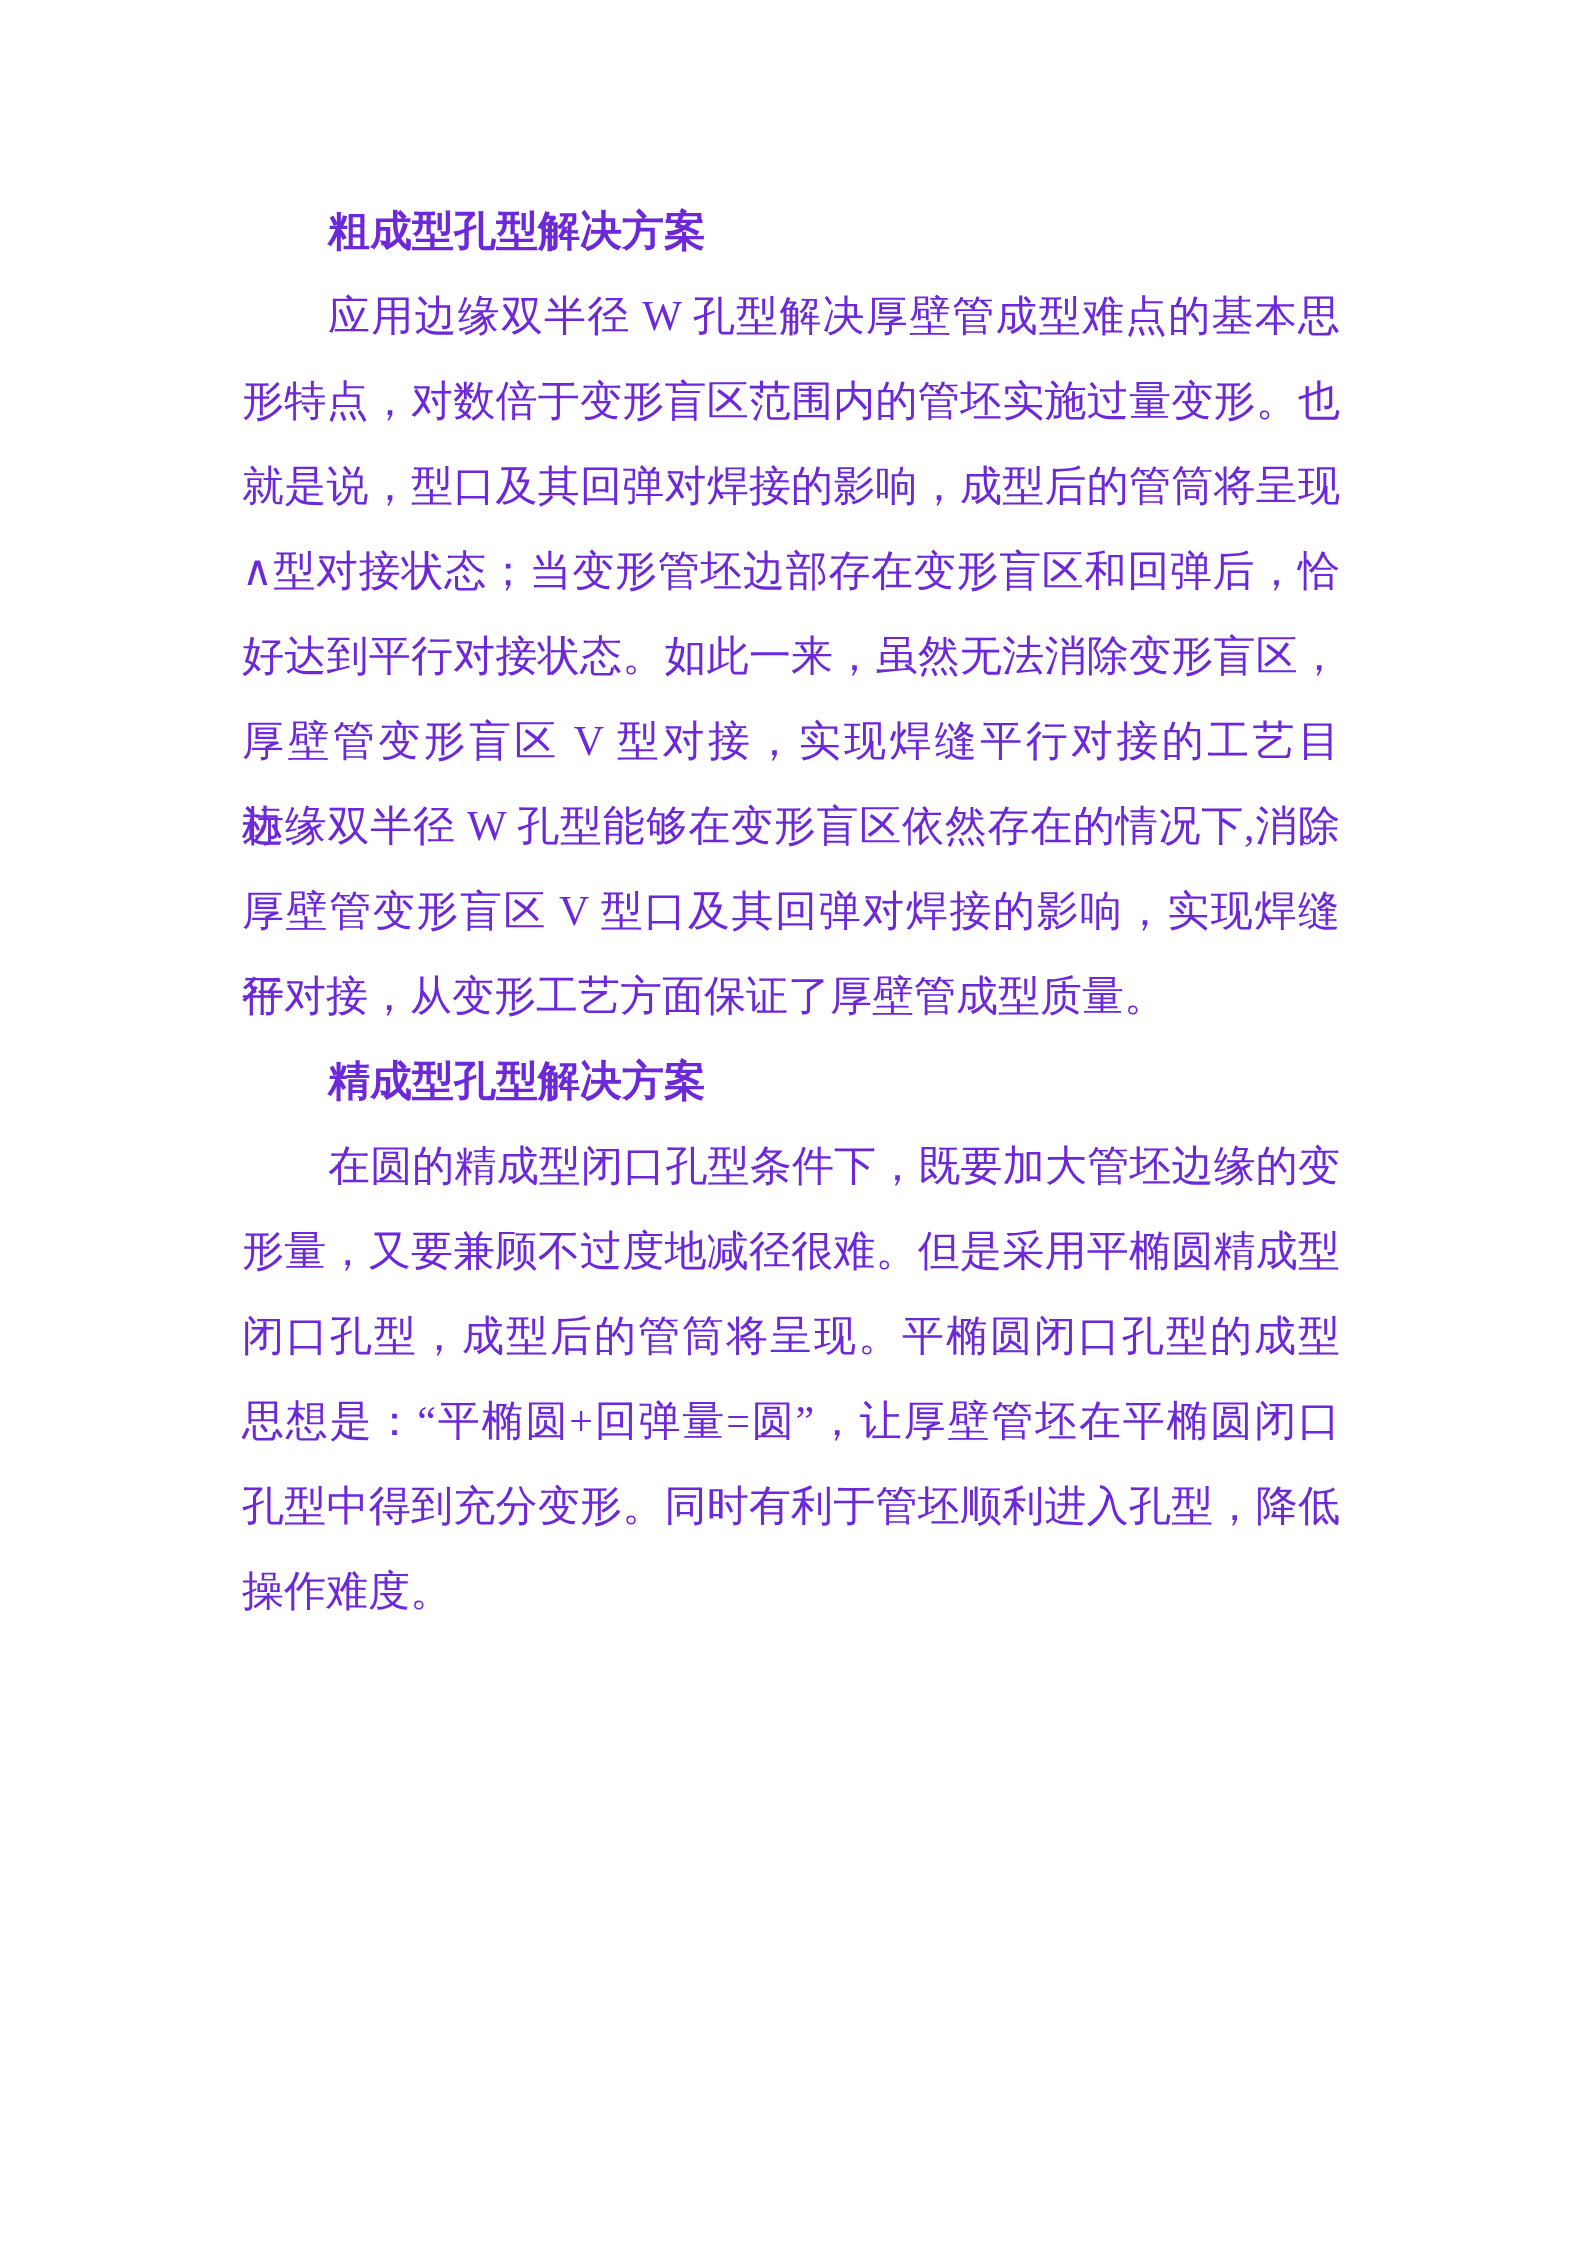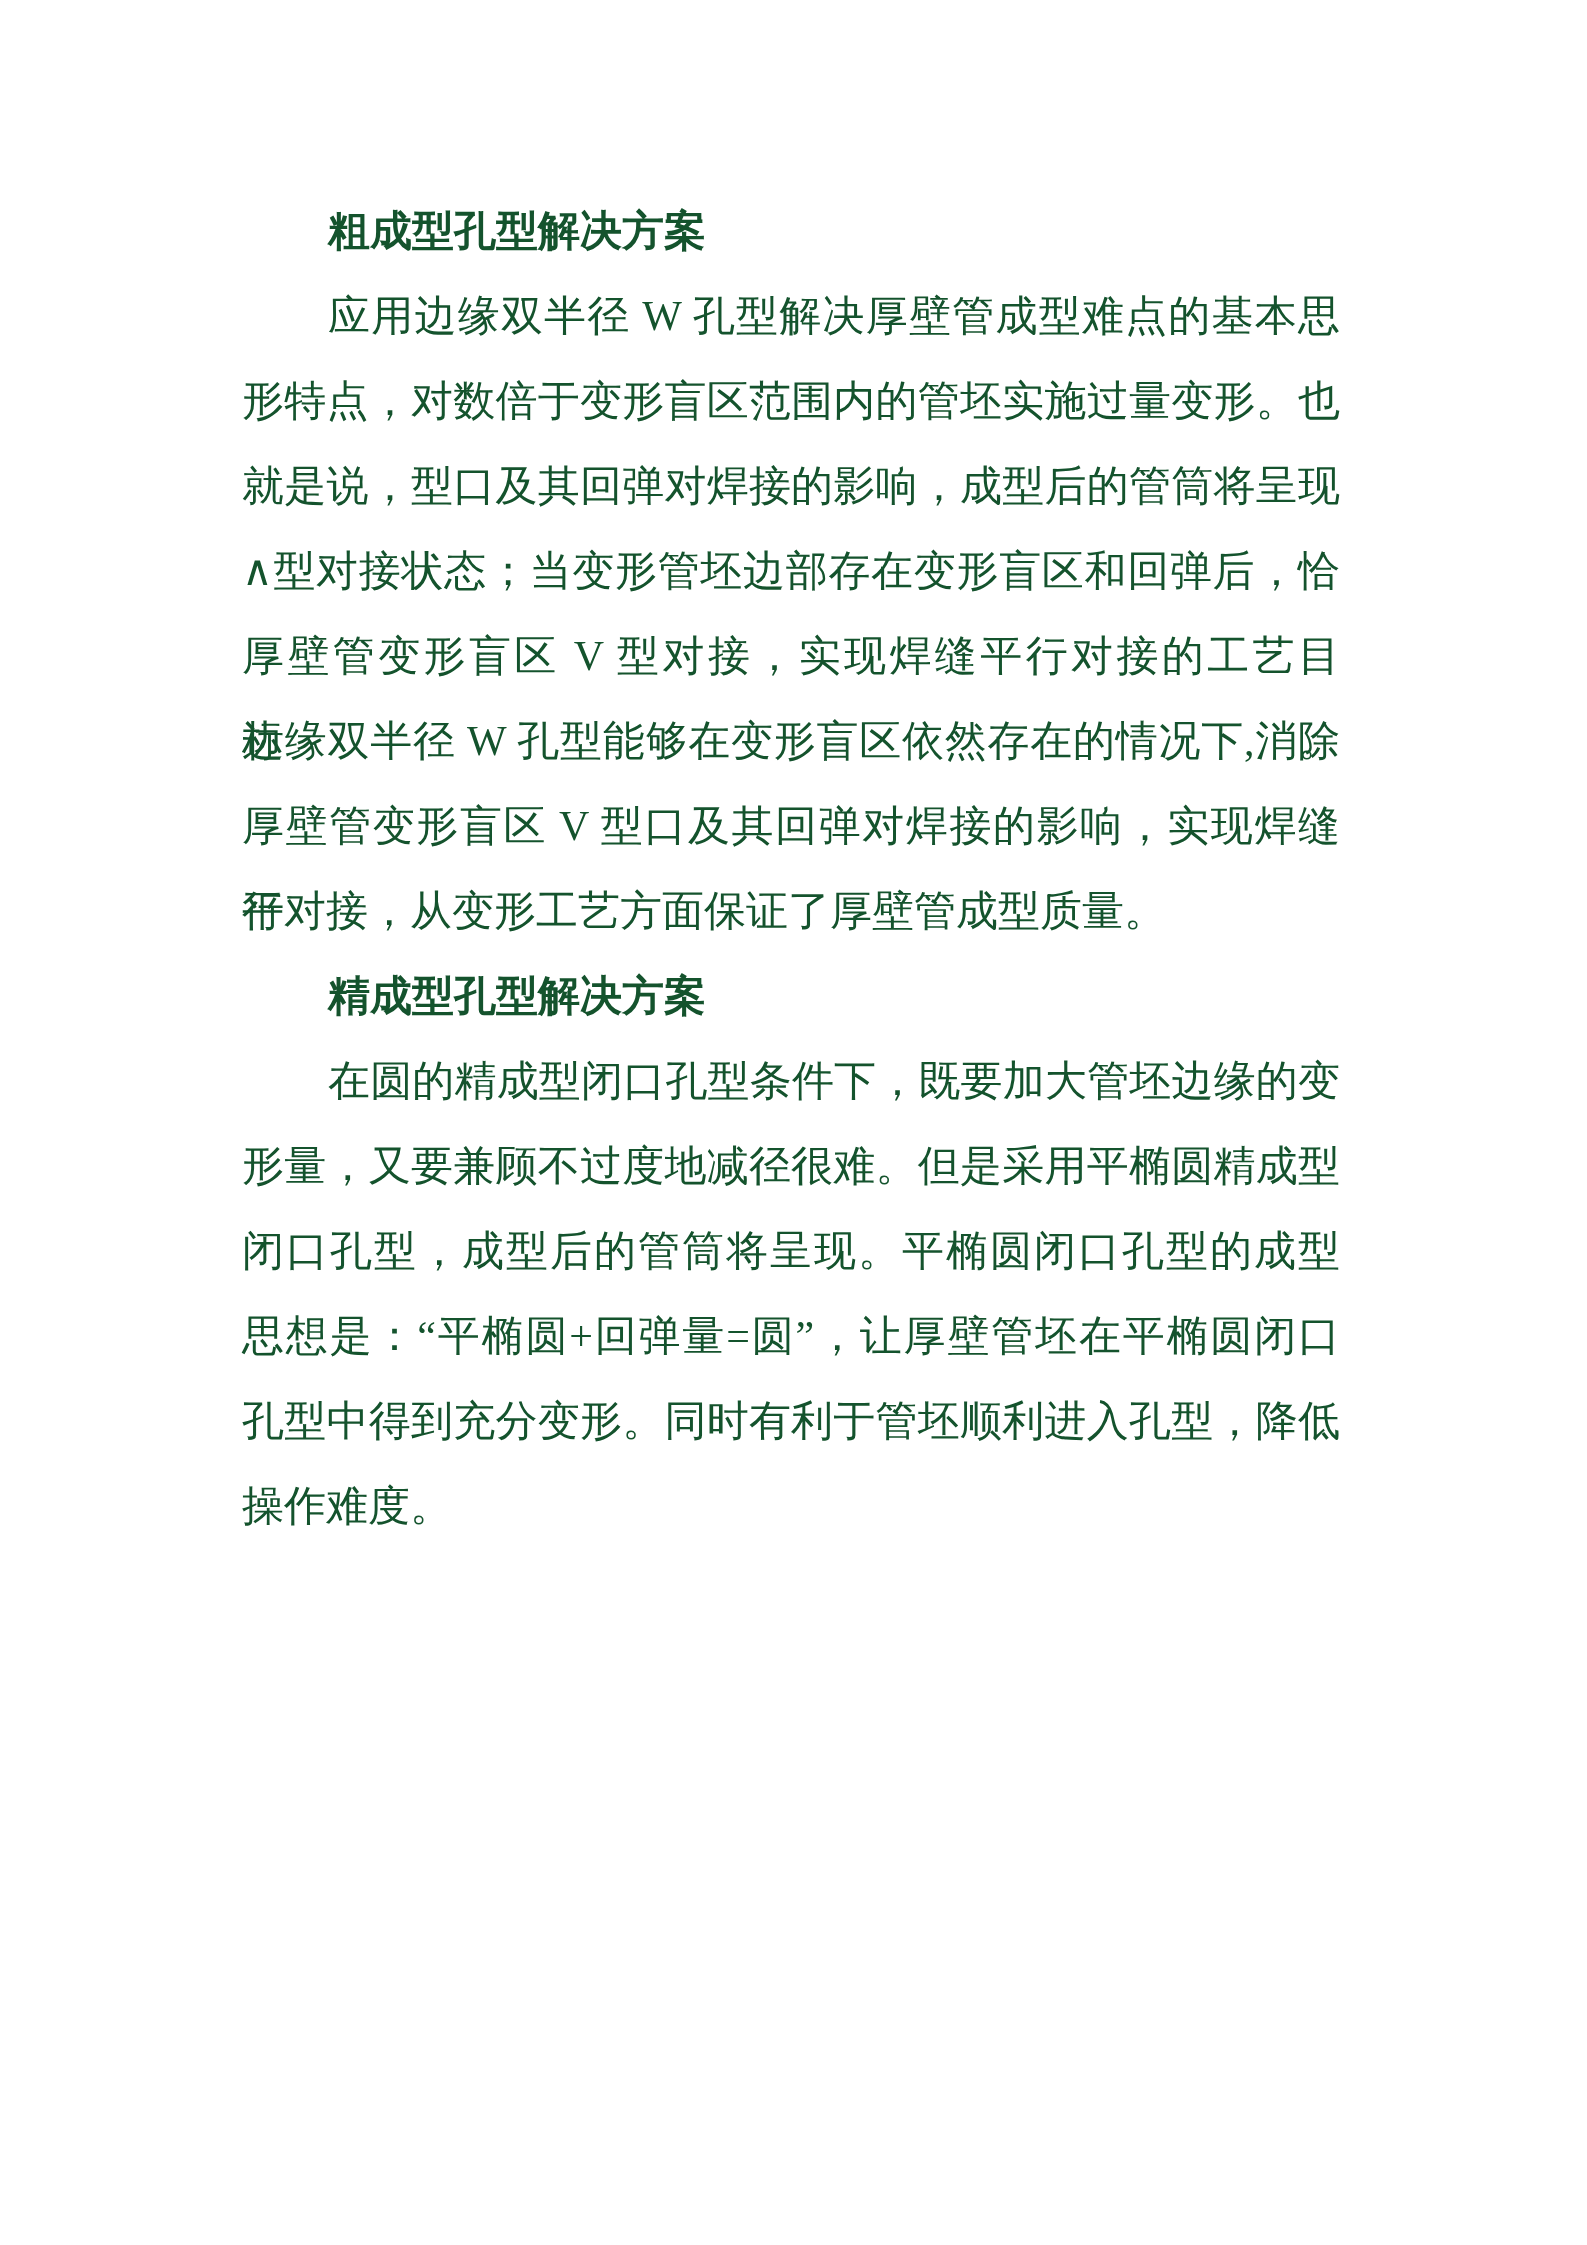--- a/index.html
+++ b/index.html
@@ -8,21 +8,21 @@
     background: #ffffff;
   }
   .page {
     position: relative;
     width: 1587px;
     height: 2245px;
     background: #ffffff;
     box-sizing: border-box;
     padding: 189px 247px 0 242px;
     font-family: "Liberation Serif", "DejaVu Serif", serif;
-    color: #14532d;
+    color: #6d28d9;
     overflow: hidden;
   }
   .line {
     font-size: 42px;
     line-height: 85px;
     height: 85px;
     white-space: normal;
     text-align: justify;
     text-align-last: justify;
   }
@@ -43,20 +43,21 @@
 <body>
 
 <div class="page">
 
   <div class="line h first">粗成型孔型解决方案</div>
 
   <div class="line first">应用边缘双半径 W 孔型解决厚壁管成型难点的基本思</div>
   <div class="line">形特点，对数倍于变形盲区范围内的管坯实施过量变形。也</div>
   <div class="line">就是说，型口及其回弹对焊接的影响，成型后的管筒将呈现</div>
   <div class="line">∧型对接状态；当变形管坯边部存在变形盲区和回弹后，恰</div>
+  <div class="line">好达到平行对接状态。如此一来，虽然无法消除变形盲区，</div>
   <div class="line">厚壁管变形盲区 V 型对接，实现焊缝平行对接的工艺目标。</div>
   <div class="line">边缘双半径 W 孔型能够在变形盲区依然存在的情况下,消除</div>
   <div class="line">厚壁管变形盲区 V 型口及其回弹对焊接的影响，实现焊缝平</div>
   <div class="line end">行对接，从变形工艺方面保证了厚壁管成型质量。</div>
 
   <div class="line h first">精成型孔型解决方案</div>
 
   <div class="line first">在圆的精成型闭口孔型条件下，既要加大管坯边缘的变</div>
   <div class="line">形量，又要兼顾不过度地减径很难。但是采用平椭圆精成型</div>
   <div class="line">闭口孔型，成型后的管筒将呈现。平椭圆闭口孔型的成型</div>

